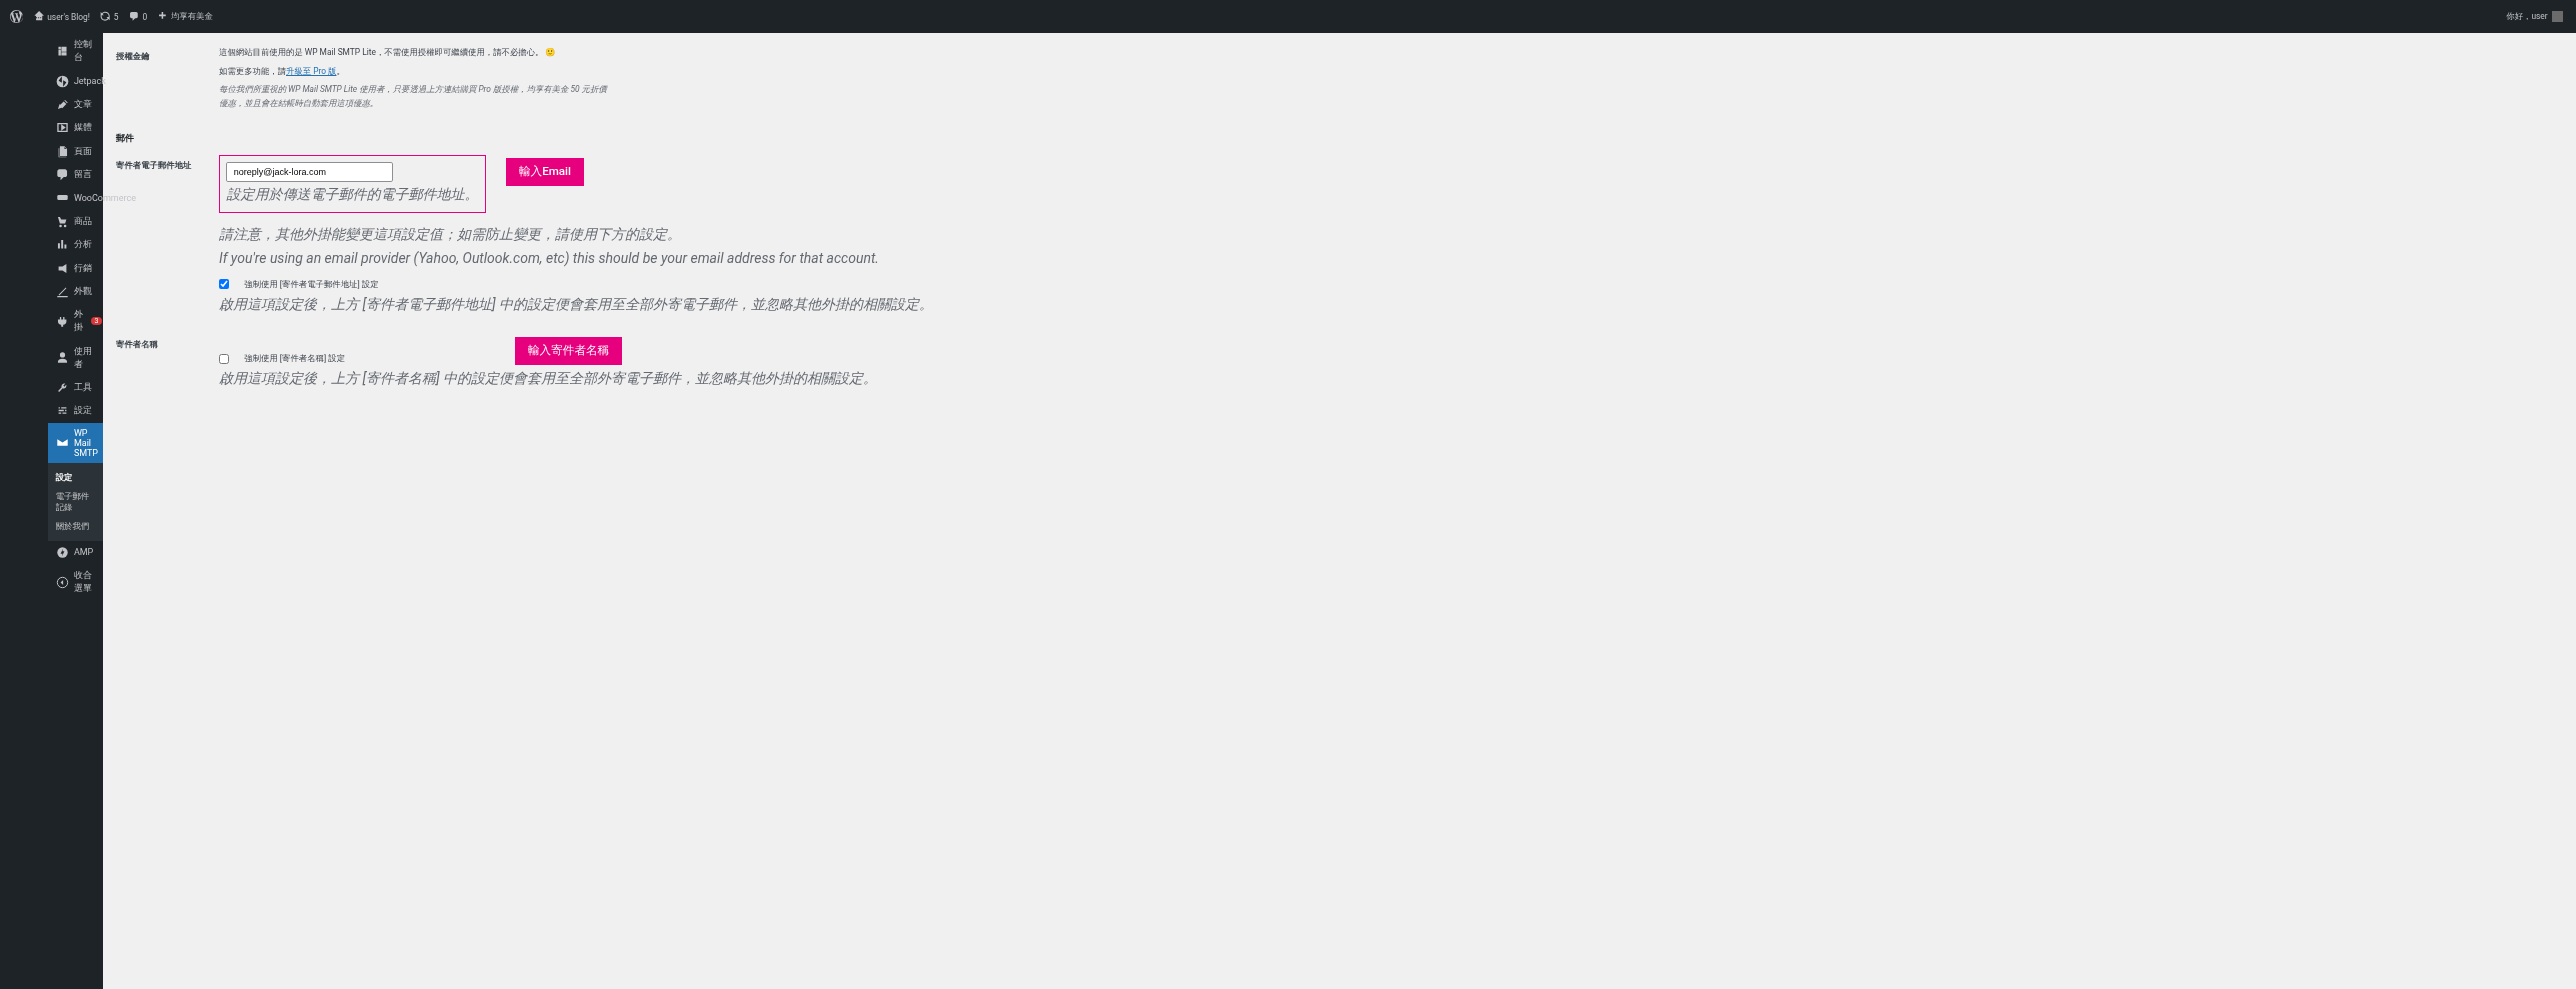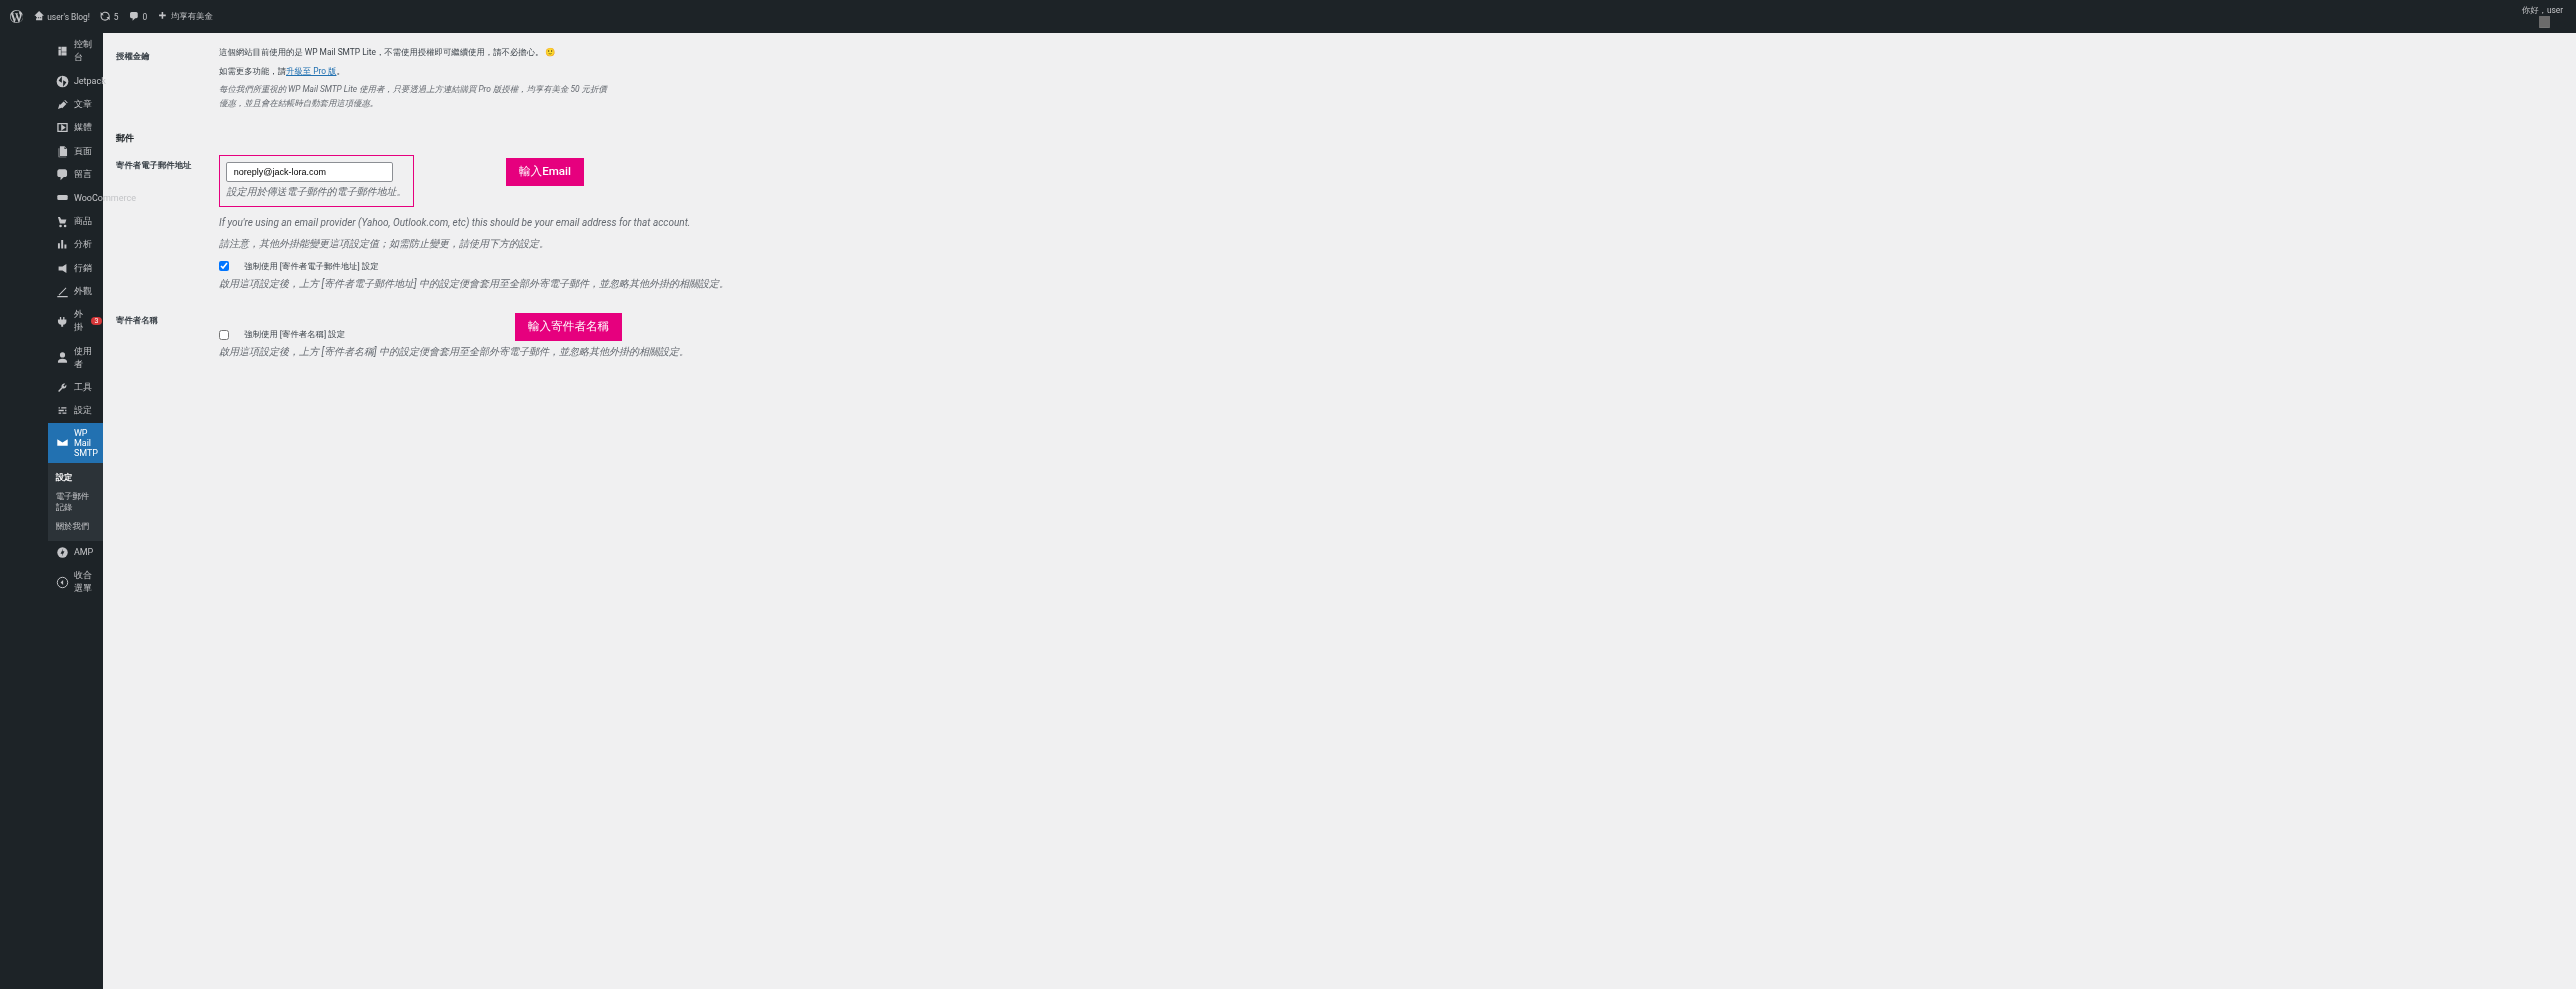--- a/index.html
+++ b/index.html
@@ -1,21 +1,21 @@
 <!DOCTYPE html>
 <html style="font-size:10.3px"><head>
   <meta charset="utf-8">
   <style>
     * { margin: 0; padding: 0; box-sizing: border-box; }
     body { font-family: -apple-system, BlinkMacSystemFont, "Segoe UI", Roboto, sans-serif; font-size: 8.4px; color: #3c434a; background: #f0f0f1; }
     
     .admin-bar { background: #1d2327; height: 33px; display: flex; align-items: center; padding: 0 5.2px; color: #c3c4c7; font-size: 8.4px; }
     .admin-bar-left { display: flex; align-items: center; gap: 0; flex: 1; }
     .admin-bar-item { display: flex; align-items: center; padding: 0 5.2px; height: 20.6px; cursor: pointer; gap: 3.2px; }
-    .admin-bar-right { display: flex; align-items: center; padding: 0 7.7px; flex-direction: column; }
+    .admin-bar-right { display: flex; align-items: center; padding: 0 7.7px; }
     
     .wrapper { display: flex; min-height: calc(100vh - 20.6px); }
     
     .sidebar { width: 103px; background: #1d2327; color: #c3c4c7; font-size: 9px; padding-left: 48px; }
     .sidebar-item { display: flex; align-items: center; padding: 5.2px 7.7px; cursor: pointer; gap: 5.2px; }
     .sidebar-item.active { background: #2271b1; color: #fff; position: relative; }
     .sidebar-item.active::after { content: ''; position: absolute; right: -5.2px; top: 50%; transform: translateY(-50%); border: 5.2px solid transparent; border-right-color: #f0f0f1; }
     .sidebar-icon { width: 13px; height: 13px; display: flex; align-items: center; justify-content: center; }
     .sidebar-sub { background: #2c3338; padding: 5.2px 0; }
     .sidebar-sub-item { padding: 3.9px 7.7px; font-size: 8.4px; cursor: pointer; color: #c3c4c7; }
@@ -27,21 +27,21 @@
     .section-title { font-size: 9px; font-weight: 600; margin-bottom: 9.7px; color: #1d2327; }
     .section-desc { font-size: 8.4px; color: #3c434a; line-height: 1.6; margin-bottom: 5.2px; }
     .section-desc a { color: #2271b1; text-decoration: underline; }
     .section-note { font-size: 8.4px; color: #646970; font-style: italic; line-height: 1.6; margin-bottom: 2.6px; }
     
     .form-row { display: flex; margin-bottom: 19.3px; }
     .form-label { width: 103px; font-weight: 600; font-size: 8.4px; padding-top: 5.2px; }
     .form-content { flex: 1; position: relative; }
     .input-box { border: 1.9px solid #e6007e; padding: 6.4px; display: inline-block; margin-bottom: 5.2px; }
     .text-input { width: 167px; padding: 3.9px 6.4px; border: 0.6px solid #8c8f94; border-radius: 1.9px; font-size: 9px; background: #fff; }
-    .help-text { font-size: 10px; color: #646970; font-style: italic; margin-top: 2.6px; line-height: 1.5; }
+    .help-text { font-size: 14px; color: #646970; font-style: italic; margin-top: 2.6px; line-height: 1.5; }
     .checkbox-row { display: flex; align-items: center; gap: 15px; margin-top: 9.7px; margin-bottom: 3.9px; }
     .checkbox { width: 10.3px; height: 10.3px; }
     .checkbox-label { font-size: 8.4px; }
     
     .annotation { position: absolute; background: #e6007e; color: #fff; padding: 6.4px 13px; font-size: 11.6px; font-weight: 500; top: 3.2px; }
     
     svg { display: block; }
   </style>
 </head>
 <body>
@@ -261,22 +261,22 @@
       <div class="section-title">郵件</div>
 
       <div class="form-row">
         <div class="form-label">寄件者電子郵件地址</div>
         <div class="form-content">
           <div class="input-box">
             <input type="text" class="text-input" value="noreply@jack-lora.com" style="">
             <div class="help-text">設定用於傳送電子郵件的電子郵件地址。</div>
           </div>
           <div class="annotation" style="left:287px">輸入Email</div>
+          <div class="help-text" style="margin-top:6.4px">請注意，其他外掛能變更這項設定值；如需防止變更，請使用下方的設定。</div>
           <div class="help-text">If you're using an email provider (Yahoo, Outlook.com, etc) this should be your email address for that account.</div>
-          <div class="help-text" style="margin-top:6.4px">請注意，其他外掛能變更這項設定值；如需防止變更，請使用下方的設定。</div>
           <div class="checkbox-row">
             <input type="checkbox" class="checkbox" checked="" style="">
             <span class="checkbox-label">強制使用 [寄件者電子郵件地址] 設定</span>
           </div>
           <div class="help-text">啟用這項設定後，上方 [寄件者電子郵件地址] 中的設定便會套用至全部外寄電子郵件，並忽略其他外掛的相關設定。</div>
         </div>
       </div>
 
       <div class="form-row">
         <div class="form-label">寄件者名稱</div>

